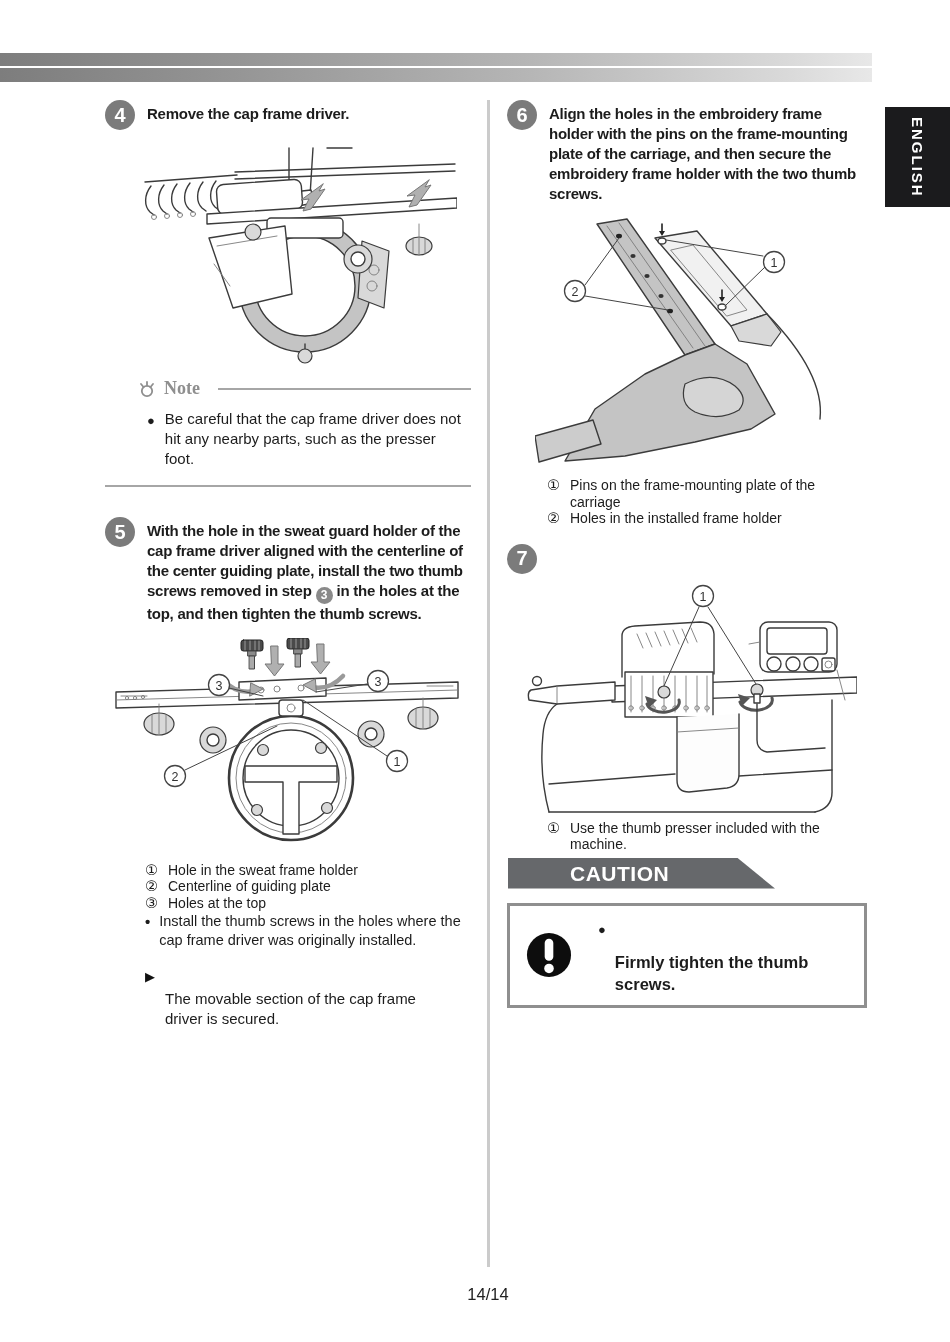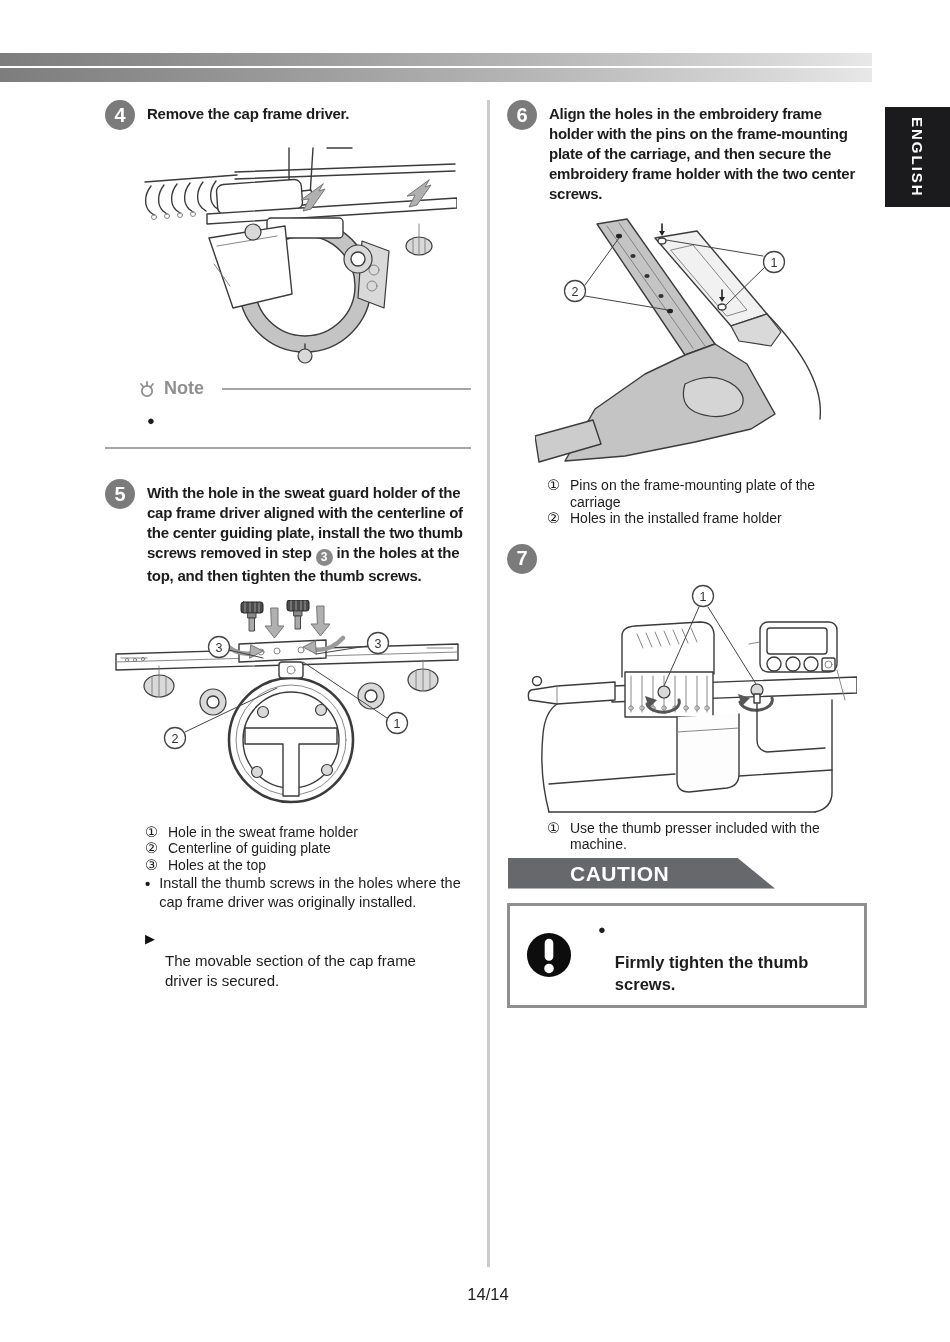--- a/index.html
+++ b/index.html
@@ -40,21 +40,21 @@
   .fillg { fill:#c4c4c4; stroke:#3b3b3b; stroke-width:1.4; }
   .fillg2 { fill:#d9d9d9; stroke:#3b3b3b; stroke-width:1.2; }
   .callout-circle { fill:#fff; stroke:#444; stroke-width:1.3; }
   .callout-num { font-size:12.5px; fill:#333; text-anchor:middle; font-family:"Liberation Sans",sans-serif; }
   .leader { stroke:#444; stroke-width:1; fill:none; }
   .garrow { fill:#b0b0b0; stroke:#777; stroke-width:1; }
   .darkarrow { stroke:#555; stroke-width:3; fill:none; }
   
   .note-block { margin-top:10px; border-bottom:2px solid #a6a6a6; padding-bottom:16px; }
   .note-head { display:flex; align-items:center; gap:8px; padding-left:33px; }
-  .note-title { color:#8f8f8f; font-weight:bold; font-size:18px; }
+  .note-title { color:#8f8f8f; font-weight:bold; font-size:18px;font-family:Liberation Serif, serif; }
   .note-line { flex:1 1 auto; height:2px; background:#a6a6a6; margin-left:10px; }
   .note-body { display:flex; gap:10px; padding-left:42px; margin-top:10px;
     font-size:15px; line-height:20px; }
   .note-body .bullet { font-size:13px; padding-top:2px; }
   .note-body .txt { width:300px; }
   
   .cap-list { font-size:14px; line-height:16.5px; margin-top:6px; padding-left:40px; }
   .cap-item { display:flex; gap:7px; }
   .cap-marker { flex:0 0 16px; font-size:14.5px; }
   .cap-text { flex:1 1 auto; }
@@ -133,20 +133,21 @@
     <div class="note-head">
       <svg width="18" height="20" viewBox="0 0 18 20">
         <circle cx="9" cy="12" r="5.2" fill="none" stroke="#8f8f8f" stroke-width="1.8"></circle>
         <path d="M3 5 L5.5 8 M15 5 L12.5 8 M9 3 V6.5" stroke="#8f8f8f" stroke-width="1.8" fill="none"></path>
       </svg>
       <span class="note-title">Note</span>
       <div class="note-line"></div>
     </div>
     <div class="note-body">
       <span class="bullet">●</span>
+      <span class="txt">Be careful that the cap frame driver does not hit any nearby parts, such as the presser foot.</span>
     </div>
   </div>
 
   <div class="step-head" style="margin-top:30px;">
     <div class="badge">5</div>
     <div class="step-title">
       <span>With the hole in the sweat guard holder of the cap frame driver aligned with the centerline of the center guiding plate, install the two thumb screws removed in step</span><span class="ref-badge">3</span><span>in the holes at the top, and then tighten the thumb screws.</span>
     </div>
   </div>
 
@@ -248,21 +249,21 @@
     <span class="tri">▶</span>
     <span class="txt">The movable section of the cap frame driver is secured.</span>
   </div>
 
 </div>
 
 <div class="col" id="col-right">
 
   <div class="step-head">
     <div class="badge">6</div>
-    <div class="step-title">Align the holes in the embroidery frame holder with the pins on the frame-mounting plate of the carriage, and then secure the embroidery frame holder with the two center screws.</div>
+    <div class="step-title">Align the holes in the embroidery frame holder with the pins on the frame-mounting plate of the carriage, and then secure the embroidery frame holder with the two thumb screws.</div>
   </div>
 
   <svg class="figure" width="320" height="255" viewBox="0 0 320 255" style="margin:10px 0 0 28px;">
     <path class="fillg" d="M62 10 L92 5 L180 130 L150 141 z"></path>
     <path class="lnthin" d="M72 12 L158 134 M84 9 L170 132"></path>
     <ellipse cx="98" cy="42" rx="2.6" ry="2" fill="#333"></ellipse>
     <ellipse cx="112" cy="62" rx="2.6" ry="2" fill="#333"></ellipse>
     <ellipse cx="126" cy="82" rx="2.6" ry="2" fill="#333"></ellipse>
     <ellipse cx="84" cy="22" rx="3" ry="2.3" fill="#222"></ellipse>
     <ellipse cx="135" cy="97" rx="3" ry="2.3" fill="#222"></ellipse>

